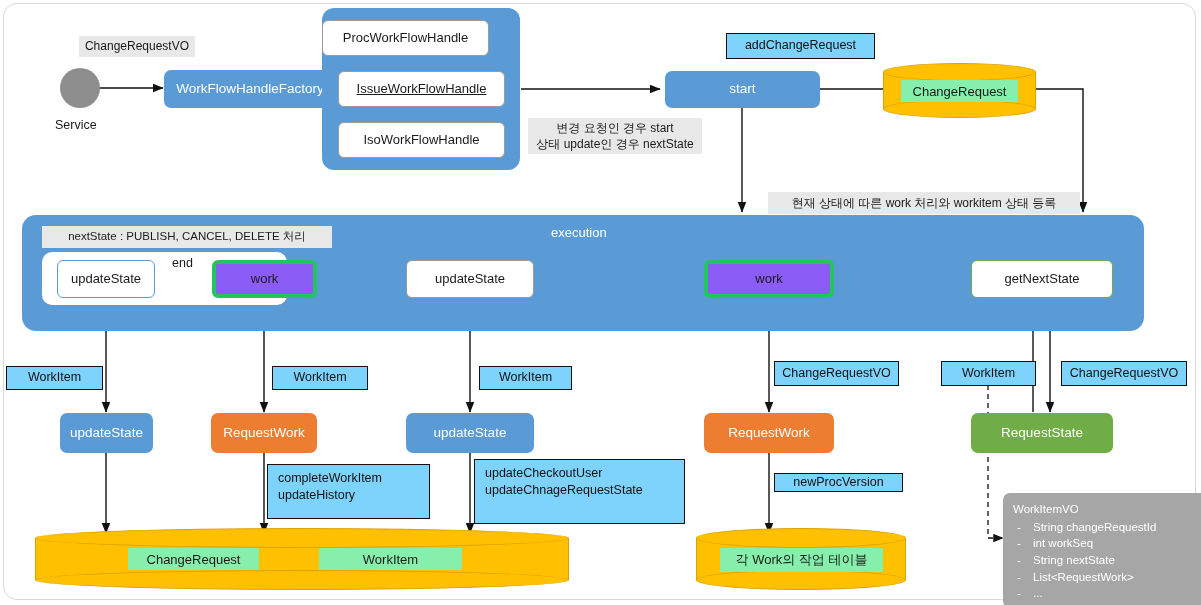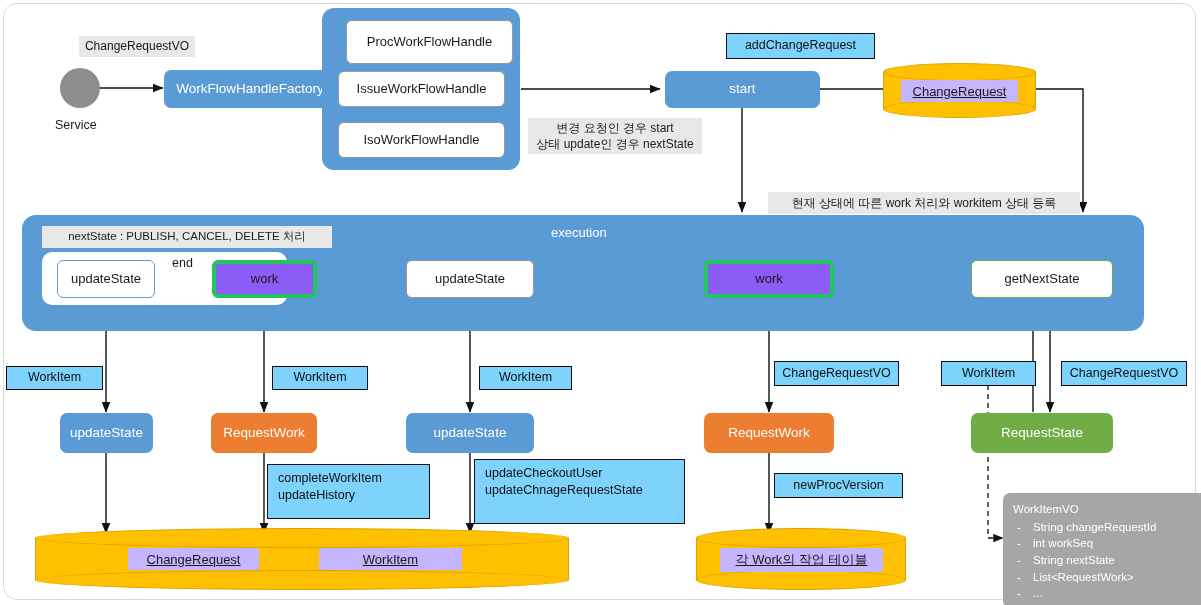--- a/index.html
+++ b/index.html
@@ -188,27 +188,26 @@
   .cyl .bottom {
     position: absolute;
     left: 0; right: 0;
     background: #ffc000;
     border: 1px solid #d9a300;
     border-radius: 50%;
     box-sizing: border-box;
   }
   .cyl .cap-label {
     position: absolute;
-    background: #c4b5fd;
+    background: #86efac;
     display: flex;
     align-items: center;
     justify-content: center;
     font-size: 13px;
     color: #1a1a1a;
-    text-decoration: underline;
   }
 </style>
 </head>
 <body>
 
 <div id="canvas">
 
   <div class="outer-frame"></div>
 
   <svg class="edges" viewBox="0 0 1201 605">
@@ -258,22 +257,22 @@
   </svg>
 
   <div class="circle" style="left:60px; top:68px; width:40px; height:40px;"></div>
   <div class="plain-label" style="left:55px; top:118px;">Service</div>
 
   <div class="node grey-note" style="left:79px; top:36px; width:116px; height:21px;">ChangeRequestVO</div>
 
   <div class="node blue-box" style="left:164px; top:70px; width:172px; height:38px;">WorkFlowHandleFactory</div>
 
   <div class="handler-group" style="left:322px; top:8px; width:198px; height:162px;"></div>
-  <div class="node white-box" style="left:346px; top:20px; width:167px; height:44px;">ProcWorkFlowHandle</div>
-  <div class="node white-box" style="left:338px; top:71px; width:167px; height:36px;">IssueWorkFlowHandle</div>
+  <div class="node white-box" style="left:322px; top:20px; width:167px; height:36px;">ProcWorkFlowHandle</div>
+  <div class="node white-box" style="left:338px; top:71px; width:167px; height:36px;text-decoration:underline;">IssueWorkFlowHandle</div>
   <div class="node white-box" style="left:338px; top:122px; width:167px; height:36px;">IsoWorkFlowHandle</div>
 
   <div class="node grey-note two-line" style="left:528px; top:118px; width:174px; height:36px;">
     <span>변경 요청인 경우 start</span>
     <span>상태 update인 경우 nextState</span>
   </div>
 
   <div class="node ann-box" style="left:726px; top:33px; width:149px; height:26px;">addChangeRequest</div>
 
   <div class="node blue-box" style="left:665px; top:71px; width:155px; height:37px;">start</div>
@@ -318,21 +317,21 @@
   <div class="ann-box multiline" style="position:absolute; left:267px; top:464px; width:143px; height:42px;">
     <div>completeWorkItem</div>
     <div>updateHistory</div>
   </div>
 
   <div class="ann-box multiline" style="position:absolute; left:474px; top:459px; width:191px; height:52px;">
     <div>updateCheckoutUser</div>
     <div>updateChnageRequestState</div>
   </div>
 
-  <div class="node ann-box" style="left:774px; top:473px; width:129px; height:25px;">newProcVersion</div>
+  <div class="node ann-box" style="left:774px; top:473px; width:129px; height:19px;">newProcVersion</div>
 
   <div class="vo-box" style="position:absolute; left:1003px; top:493px; width:189px; height:99px;">
     <div class="vo-title">WorkItemVO</div>
     <ul>
       <li>String changeRequestId</li>
       <li>int workSeq</li>
       <li>String nextState</li>
       <li>List&lt;RequestWork&gt;</li>
       <li>...</li>
     </ul>

